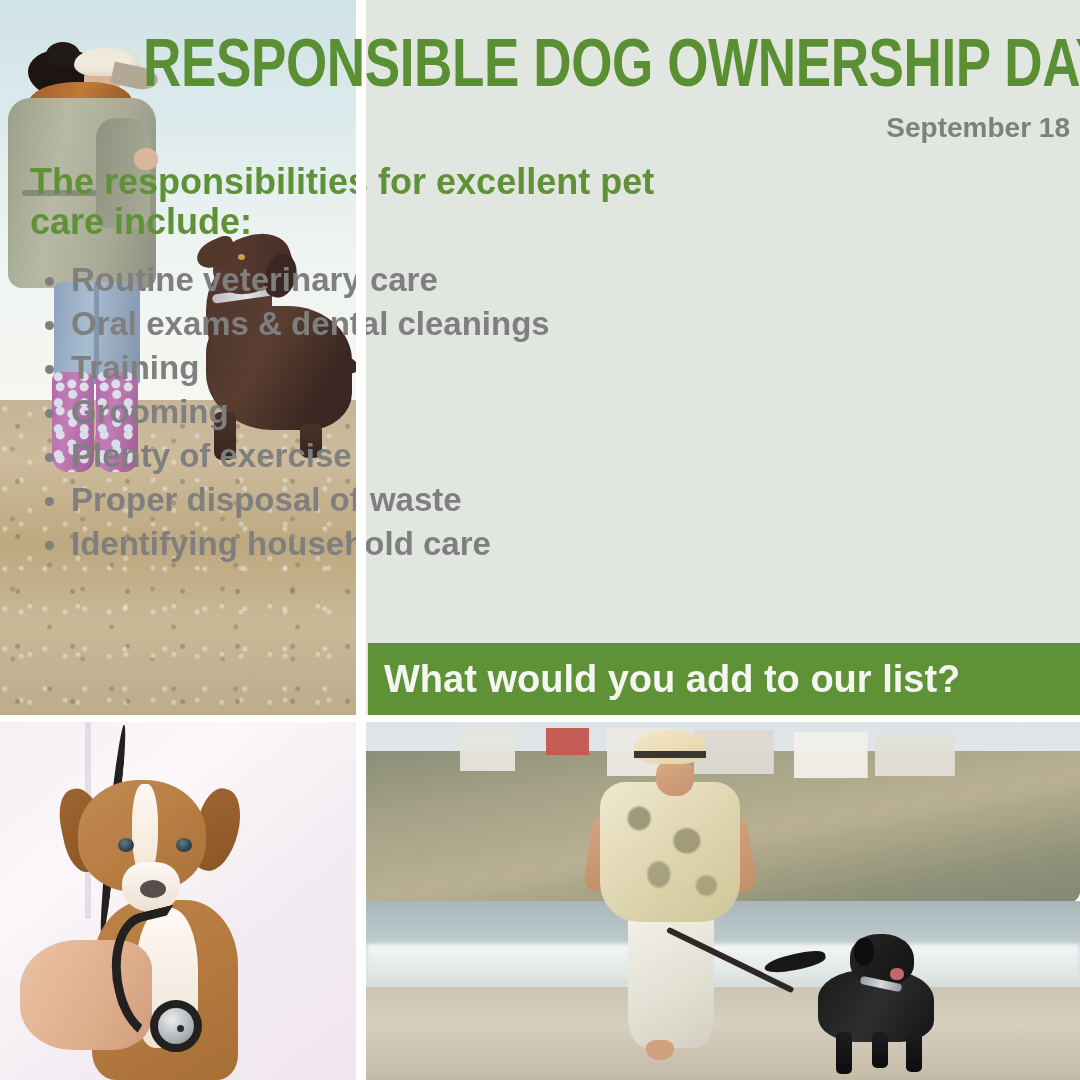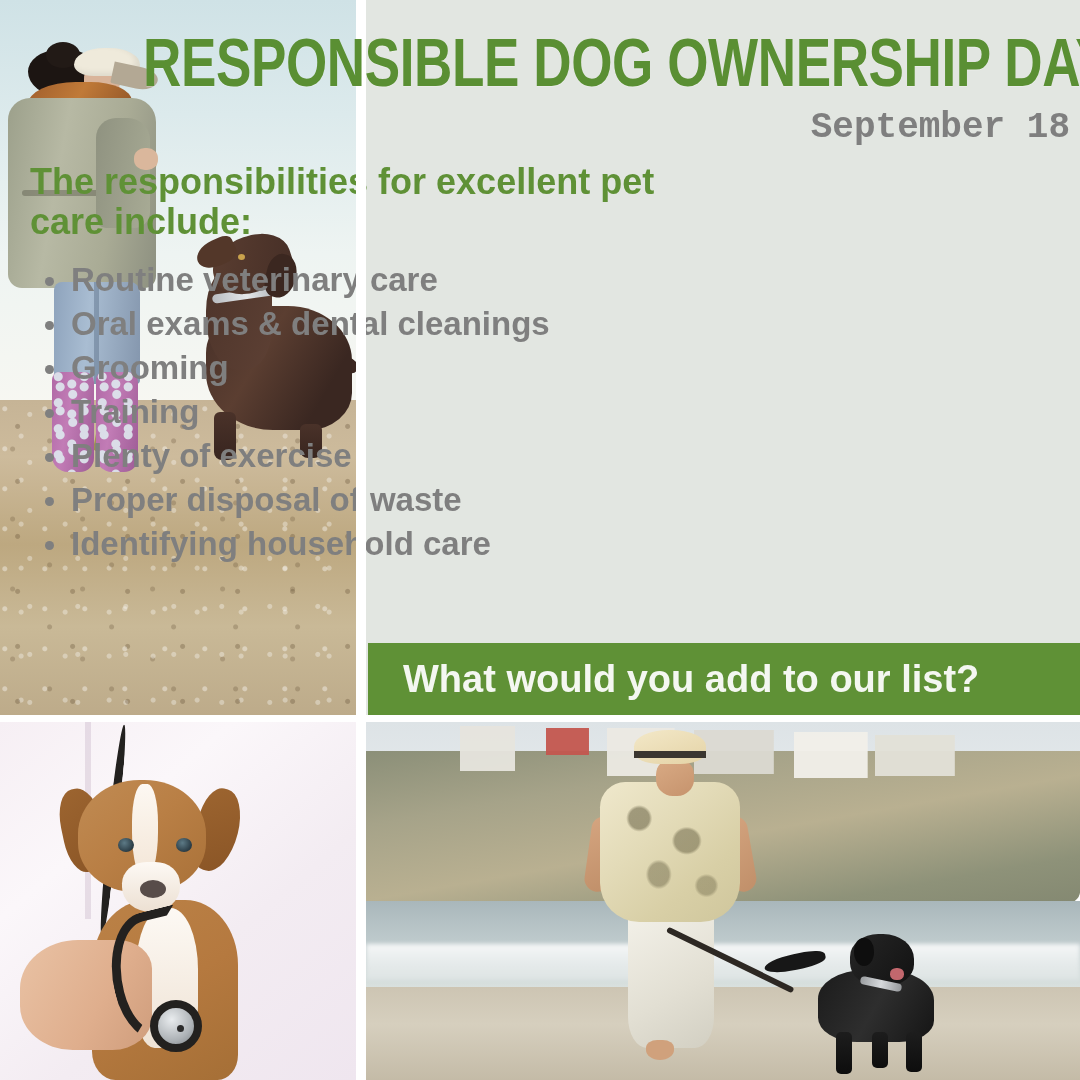--- a/index.html
+++ b/index.html
@@ -382,23 +382,22 @@
     letter-spacing:-0.5px;
     transform:scaleX(.78);
     transform-origin:left top;
     white-space:nowrap;
     z-index:5;
     text-shadow:0 1px 0 rgba(255,255,255,.25);
   }
 
   #event-date{
     position:absolute; right:10px; top:108px;
-    color:#7f7f7f; font-weight:bold; font-size:36px; line-height:40px;
+    color:#7f7f7f; font-weight:bold; font-size:28px; line-height:40px;
     text-align:right;
-    font-family:Liberation Mono, monospace;
   }
 
   #intro-heading{
     position:absolute; left:30px; top:162px; width:660px;
     color:#5f9136; font-weight:bold; font-size:36px; line-height:40px;
   }
 
   #responsibility-list{
     position:absolute; left:23px; top:258px; width:660px;
     list-style:none;
@@ -412,21 +411,21 @@
   #responsibility-list li .bullet{
     position:absolute; left:22px; top:19px;
     width:9px; height:9px; background:#7f7f7f; border-radius:50%;
   }
 
   #cta-banner{
     position:absolute; left:368px; top:643px; width:712px; height:72px;
     background:#5f9136; display:flex; align-items:center;
   }
   #cta-text{
-    color:#f4f7f1; font-weight:bold; font-size:38px; padding-left:35px;
+    color:#f4f7f1; font-weight:bold; font-size:38px; padding-left:16px;
     white-space:nowrap;
   }
 
   
   .gutter{ position:absolute; background:#ffffff; }
   #gutter-v-top{ left:356px; top:0; width:10px; height:715px; }
   #gutter-h{ left:0; top:715px; width:1080px; height:7px; }
   #gutter-v-bottom{ left:356px; top:722px; width:10px; height:358px; }
 </style>
 </head>
@@ -511,22 +510,22 @@
 
   <h1 id="poster-title">RESPONSIBLE DOG OWNERSHIP DAY</h1>
 
   <div id="event-date">September 18</div>
 
   <h2 id="intro-heading">The responsibilities for excellent pet care include:</h2>
 
   <ul id="responsibility-list">
     <li><span class="bullet"></span><span>Routine veterinary care</span></li>
     <li><span class="bullet"></span><span>Oral exams &amp; dental cleanings</span></li>
+    <li><span class="bullet"></span><span>Training</span></li>
     <li><span class="bullet"></span><span>Grooming</span></li>
-    <li><span class="bullet"></span><span>Training</span></li>
     <li><span class="bullet"></span><span>Plenty of exercise</span></li>
     <li><span class="bullet"></span><span>Proper disposal of waste</span></li>
     <li><span class="bullet"></span><span>Identifying household care</span></li>
   </ul>
 
   <div id="cta-banner">
     <div id="cta-text">What would you add to our list?</div>
   </div>
 
   <div class="gutter" id="gutter-v-top"></div>

